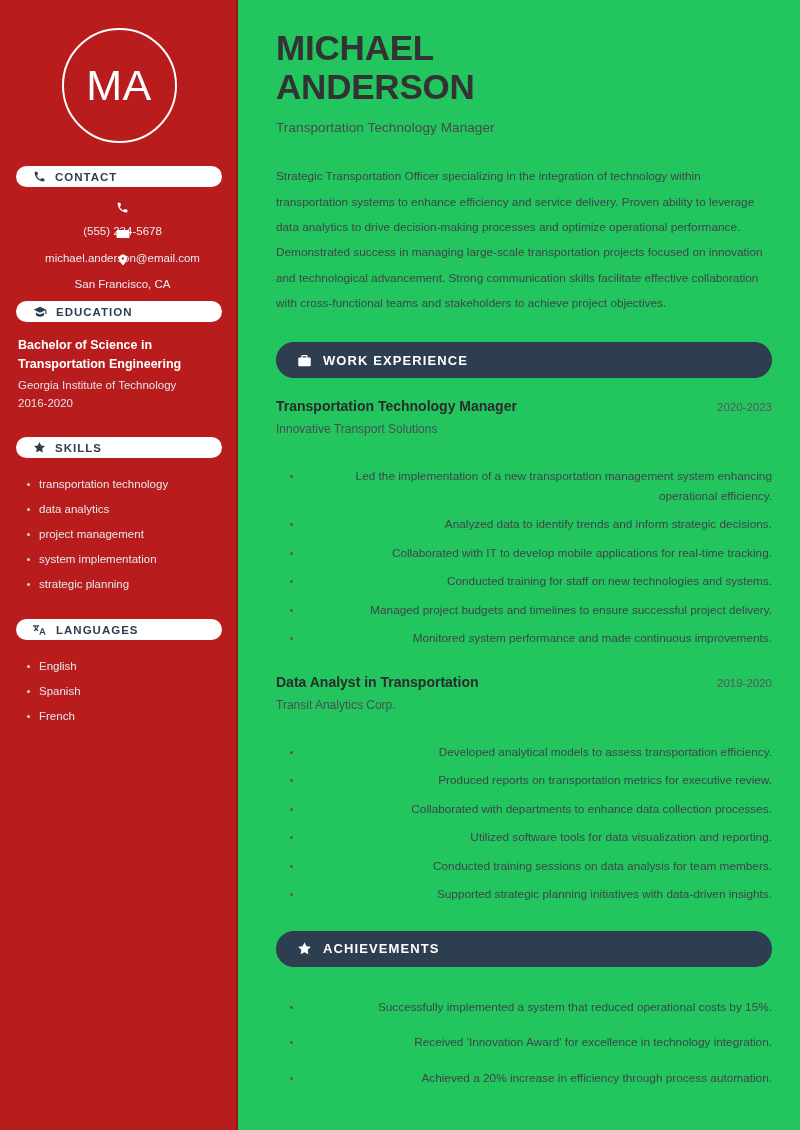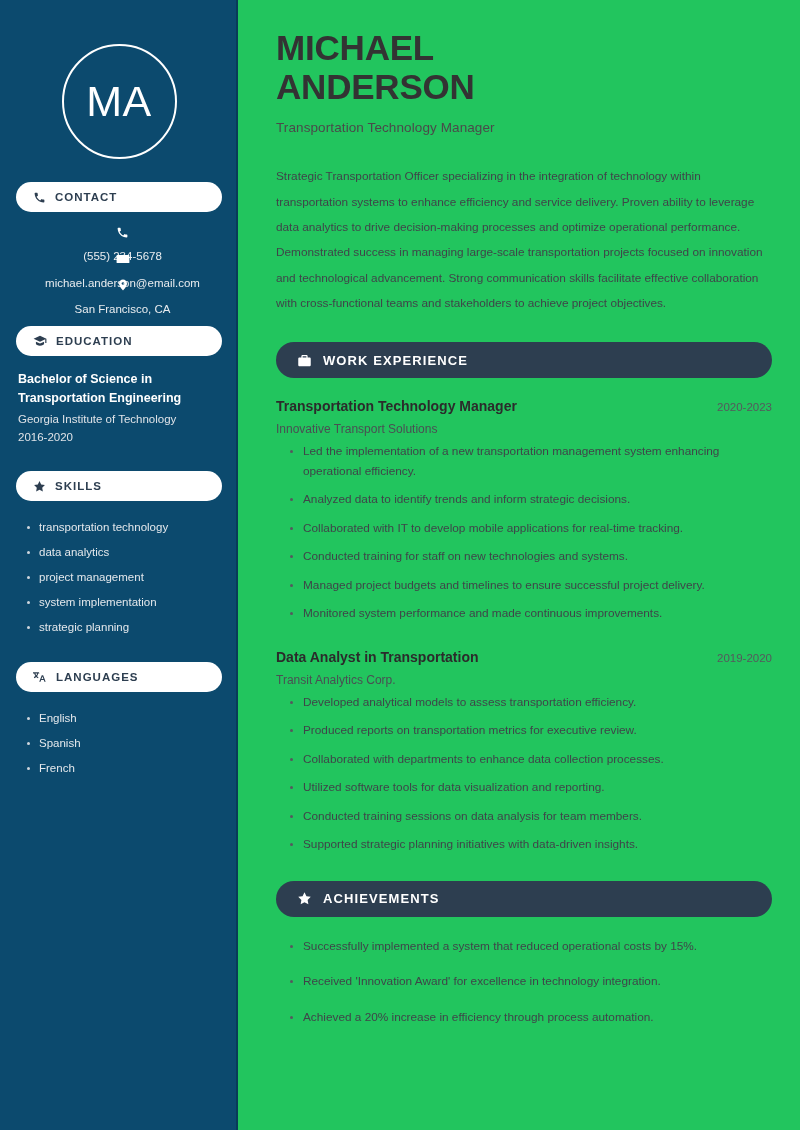--- a/index.html
+++ b/index.html
@@ -16,23 +16,23 @@
     height: 1130px;
     background: #f7f7f7;
     overflow: hidden;
     display: flex;
   }
 
   
   .sidebar {
     width: 238px;
     min-width: 238px;
-    background: #0c4a6e;
+    background: #b91c1c;
     color: #ffffff;
-    padding: 16px 16px;
+    padding: 0 16px;
     position: relative;
   }
   .sidebar::after {
     content: "";
     position: absolute;
     top: 0; right: 0; bottom: 0;
     width: 2px;
     background: rgba(0,0,0,0.20);
   }
 
@@ -54,21 +54,21 @@
     font-weight: 400;
     letter-spacing: 0.5px;
     color: #ffffff;
     line-height: 1;
   }
 
   .pill {
     background: #ffffff;
     color: #2d3e50;
     border-radius: 20px;
-    height: 30px;
+    height: 21px;
     display: flex;
     align-items: center;
     gap: 9px;
     padding: 0 0 0 17px;
     margin-bottom: 14px;
   }
   .pill-label {
     font-size: 11.5px;
     font-weight: bold;
     letter-spacing: 1.0px;
@@ -188,21 +188,21 @@
   .job-dates {
     font-size: 11.5px;
     color: #55595d;
   }
   .job-company {
     font-size: 12px;
     color: #4a4f53;
     margin-top: 8px;
   }
 
-  .main-bullets { list-style: none; margin-top: 6px; padding-left: 12px; }
+  .main-bullets { list-style: none; margin-top: 31px; padding-left: 12px; text-align: right; }
   .main-bullets li {
     position: relative;
     font-size: 11.8px;
     color: #3f4549;
     padding-left: 15px;
     line-height: 19.5px;
     margin-bottom: 9px;
   }
   .main-bullets li::before {
     content: "";

